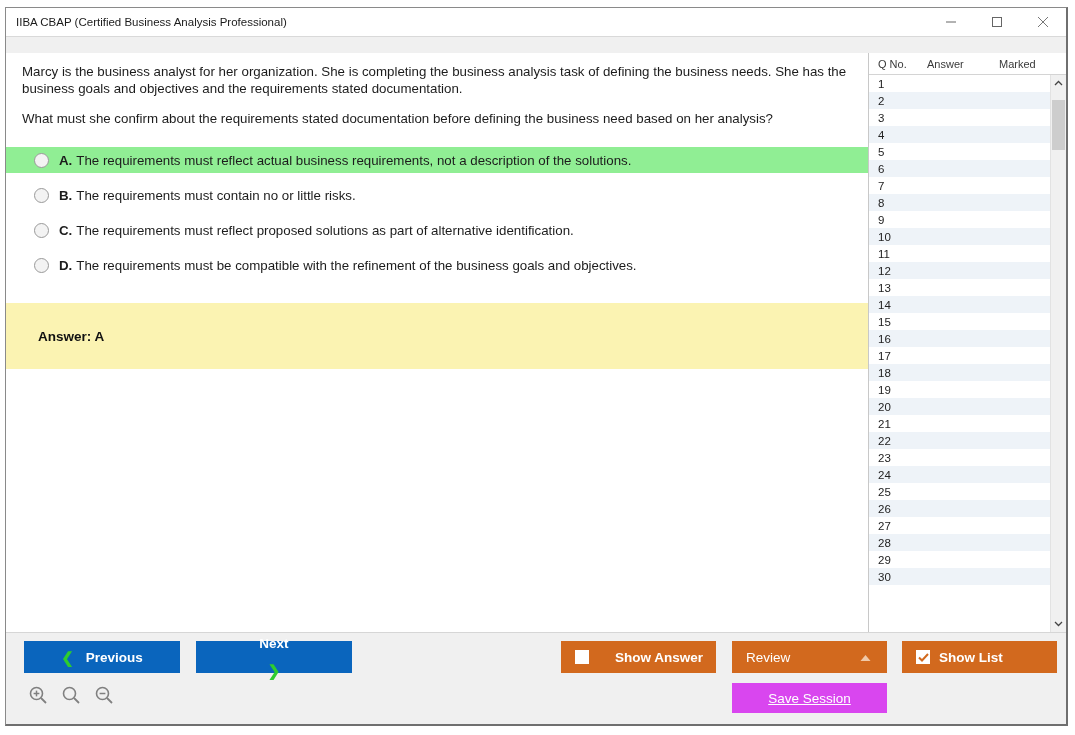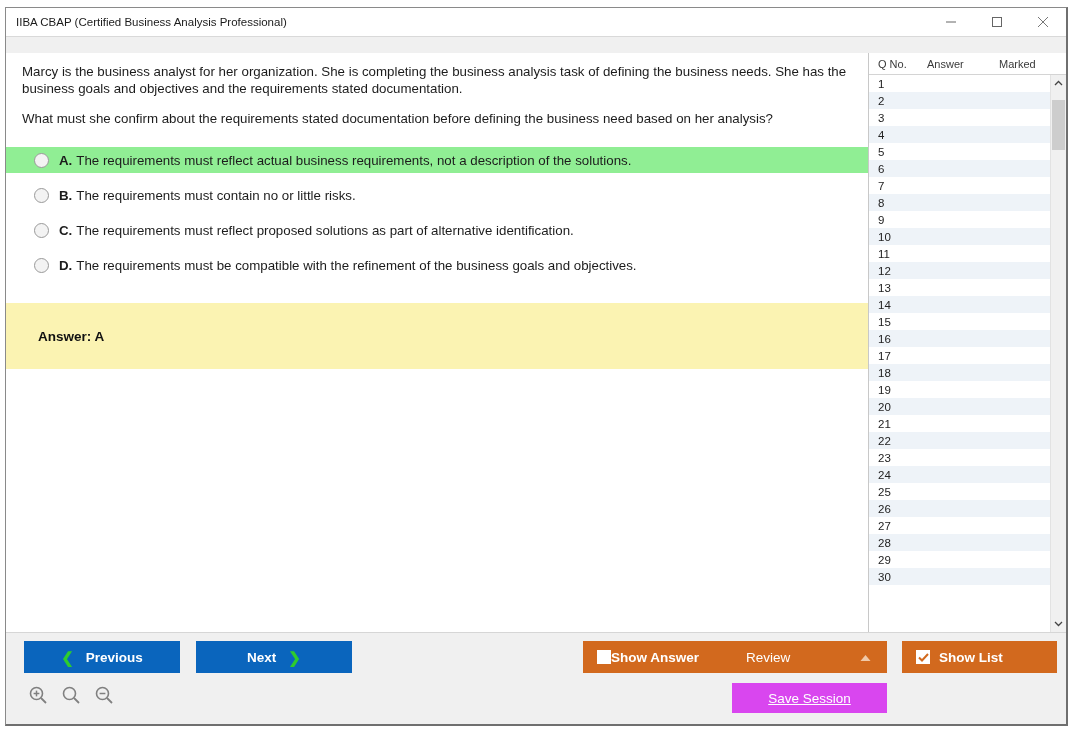--- a/index.html
+++ b/index.html
@@ -263,25 +263,25 @@
     align-items: center;
     justify-content: center;
     position: absolute;
   }
 
   .btn-blue { background: #0a65bd; }
   .btn-orange { background: #d2691e; font-weight: bold; }
   .btn-navy { background: #d946ef; text-decoration: underline; }
 
   #btn-prev { left: 18px;  top: 8px;  width: 156px; height: 32px; gap: 12px; }
-  #btn-next { left: 190px; top: 8px;  width: 156px; height: 32px; gap: 12px; }
+  #btn-next { left: 190px; top: 8px;  width: 156px; height: 32px; gap: 12px; flex-direction: column; }
 
   .chev { color: #2ecc2e; font-size: 15px; font-weight: bold; line-height: 1; }
 
-  #btn-show-answer { left: 577px; top: 8px; width: 155px; height: 32px; gap: 0; justify-content: flex-start; padding-left: 14px; }
+  #btn-show-answer { left: 555px; top: 8px; width: 155px; height: 32px; gap: 26px; justify-content: flex-start; padding-left: 14px; }
   #btn-review { left: 726px; top: 8px; width: 155px; height: 32px; justify-content: flex-start; padding-left: 14px; font-weight: normal; }
   #btn-show-list { left: 896px; top: 8px; width: 155px; height: 32px; gap: 9px; justify-content: flex-start; padding-left: 14px; }
 
   .review-caret {
     position: absolute;
     right: 16px;
     top: 50%;
     transform: translateY(-50%);
   }
 

